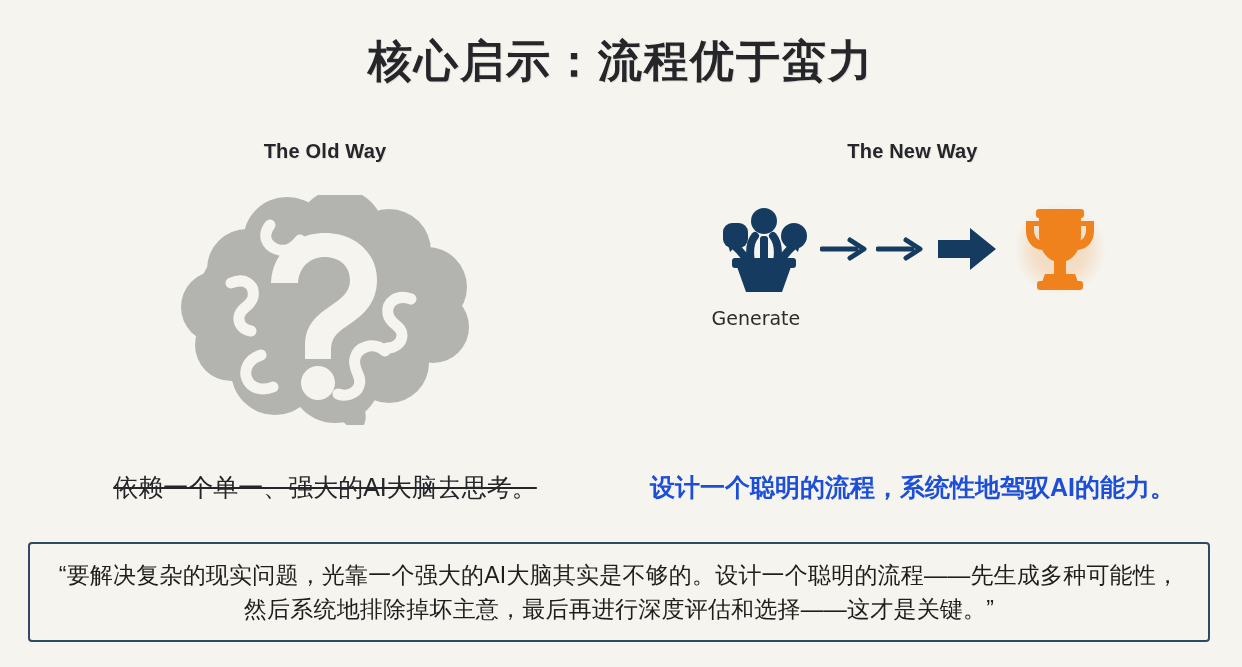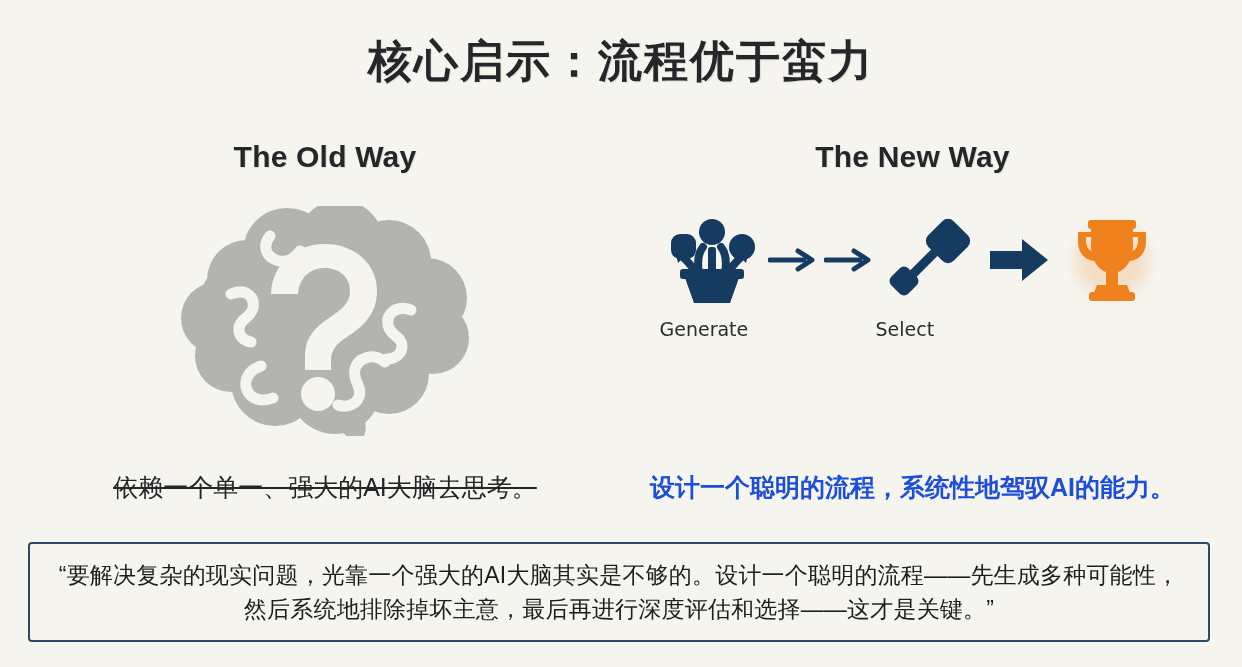--- a/index.html
+++ b/index.html
@@ -40,21 +40,21 @@
   
   .col {
     position: absolute;
     top: 140px;
   }
   .col-left  { left: 60px;  width: 530px; }
   .col-right { left: 640px; width: 545px; }
 
   .col-head {
     text-align: center;
-    font-size: 30px;
+    font-size: 20px;
     font-weight: bold;
     color: #26262a;
     letter-spacing: 0.2px;
     text-shadow: 1px 1px 0 rgba(0,0,0,0.08);
   }
 
   
   .brain-wrap {
     margin-top: 22px;
     height: 250px;
@@ -254,32 +254,20 @@
       </div>
 
 
       <div class="arrow-sm">
         <svg width="48" height="26" viewBox="0 0 48 26" aria-hidden="true">
           <line x1="2" y1="13" x2="36" y2="13" stroke="#153c60" stroke-width="5" stroke-linecap="round"></line>
           <polyline points="30,4 44,13 30,22" fill="none" stroke="#153c60" stroke-width="5" stroke-linecap="round" stroke-linejoin="round"></polyline>
         </svg>
       </div>
 
-      <div class="step">
-        <div class="step-icon">
-          <svg width="92" height="86" viewBox="0 0 92 86" aria-hidden="true">
-            <g fill="#153c60">
-              <line x1="28" y1="60" x2="56" y2="32" stroke="#153c60" stroke-width="9" stroke-linecap="round"></line>
-              <rect x="48" y="6" width="36" height="36" rx="8" transform="rotate(45 66 24)"></rect>
-              <rect x="10" y="52" width="24" height="24" rx="6" transform="rotate(45 22 64)"></rect>
-            </g>
-          </svg>
-        </div>
-        <div class="step-label">Select</div>
-      </div>
 
       <div class="arrow-big">
         <svg width="62" height="46" viewBox="0 0 62 46" aria-hidden="true">
           <polygon points="2,14 34,14 34,2 60,23 34,44 34,32 2,32" fill="#153c60"></polygon>
         </svg>
       </div>
 
       <div class="trophy-slot">
         <svg width="96" height="92" viewBox="0 0 96 92" aria-hidden="true">
           <defs>

